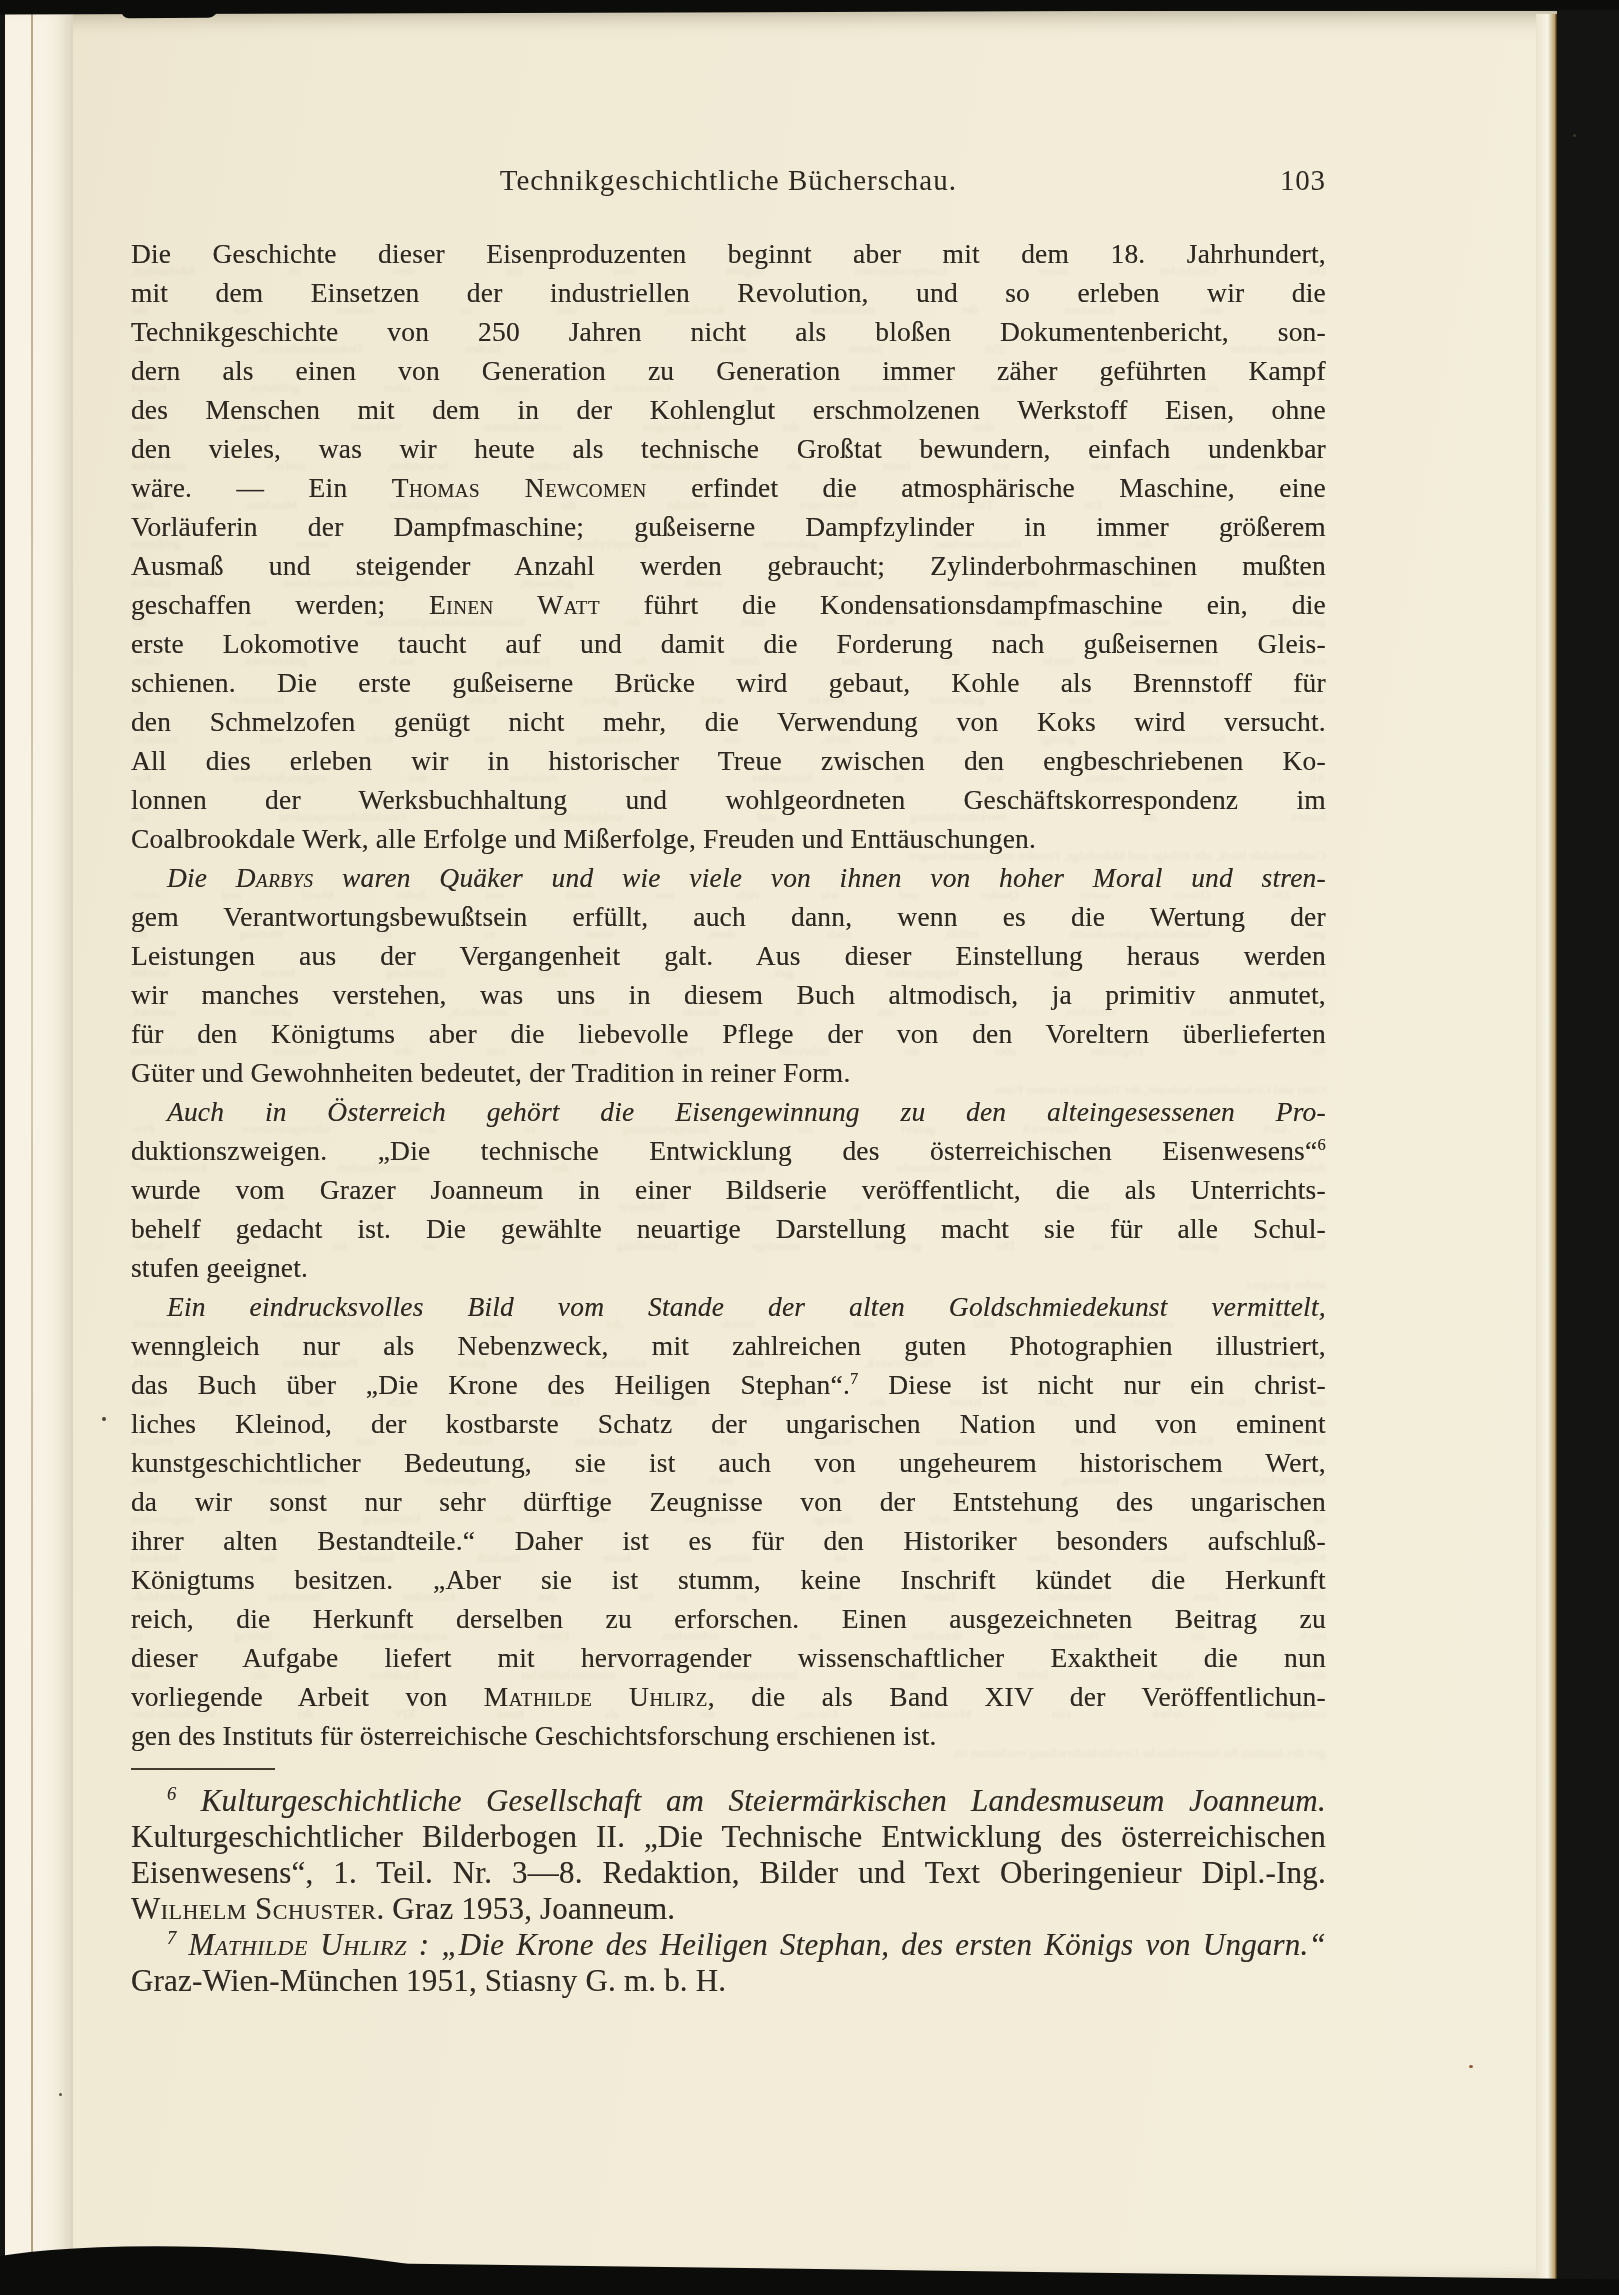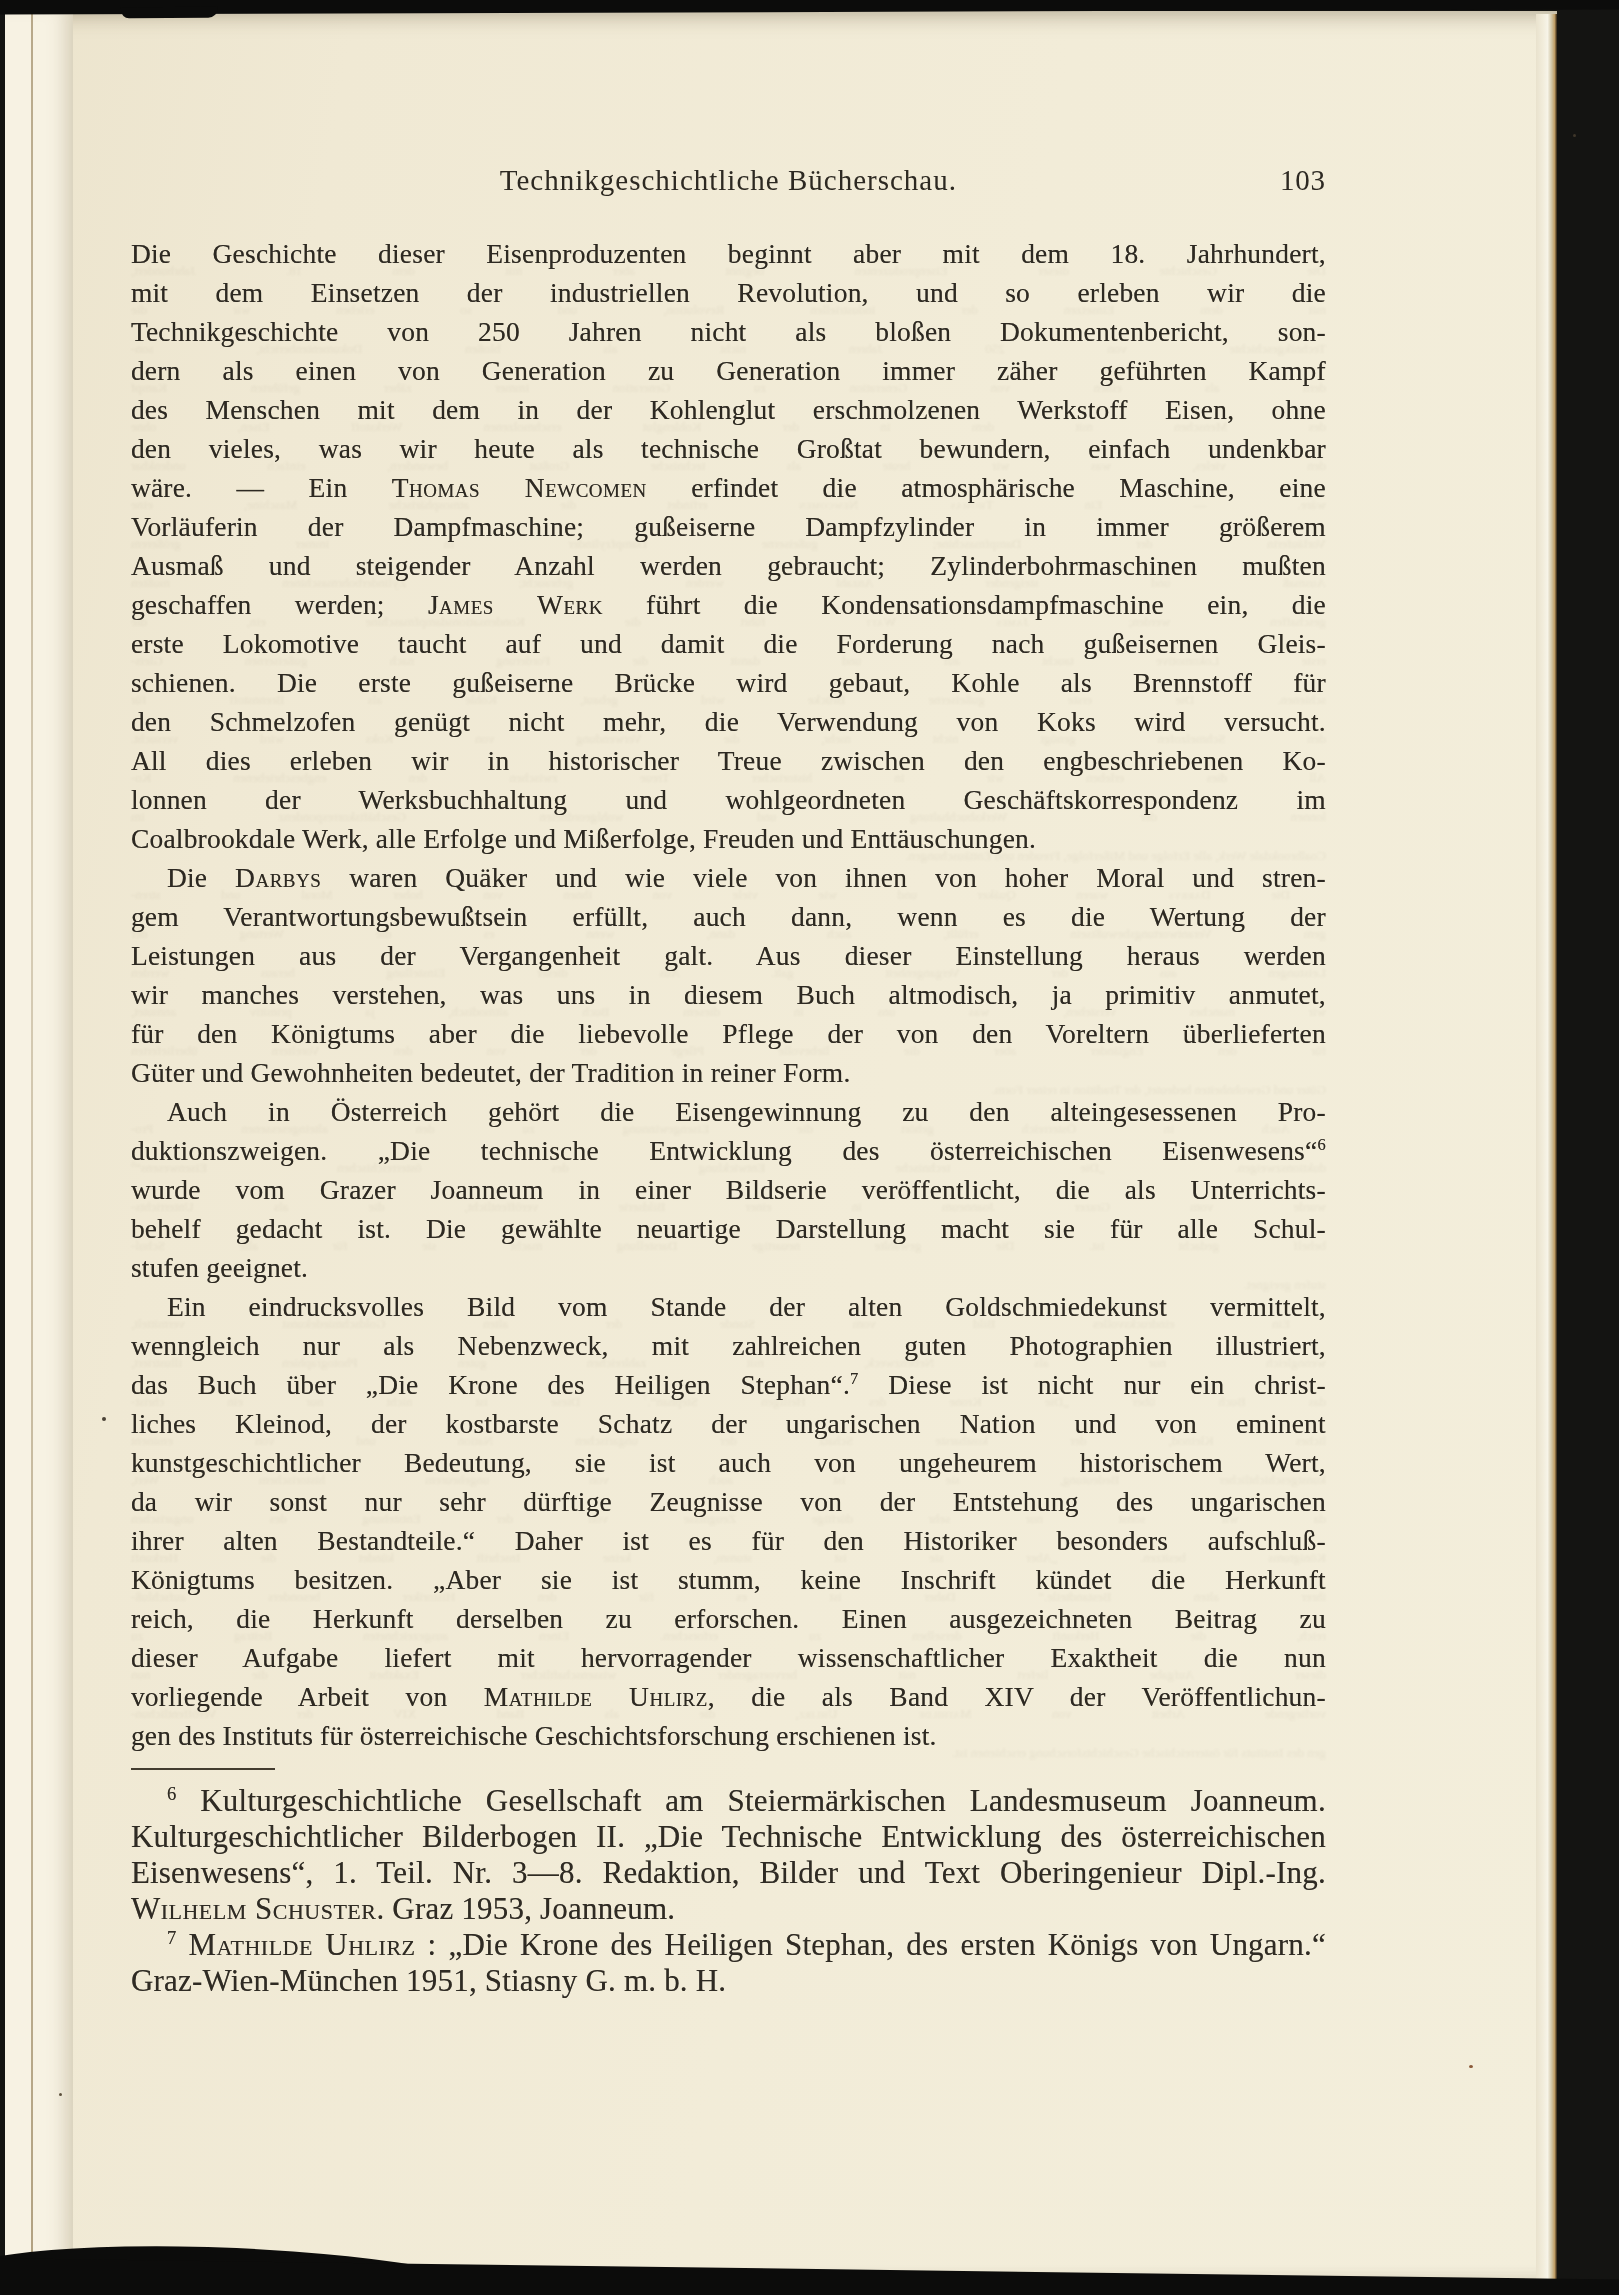--- a/index.html
+++ b/index.html
@@ -66,21 +66,21 @@
     font-size:27.5px;color:#2d2922;letter-spacing:0.2px;
     text-shadow:0 0 0.5px rgba(45,40,30,.55);
     z-index:3;
   }
   .line{
     line-height:39px;
     text-align:justify;
     text-align-last:justify;
   }
   .line.last{text-align-last:left;}
-  .para.indent .line:first-child{text-indent:36px;}
+  .para.indent .line:first-child{text-indent:36px;font-style:italic;}
   .sc{font-variant:small-caps;letter-spacing:0.5px;}
   sup{font-size:.6em;vertical-align:super;line-height:0;}
   
   .fnrule{
     position:absolute;left:126px;top:1757px;width:144px;height:2.4px;
     background:#433c2f;z-index:3;
   }
   .footnotes{
     position:absolute;left:126px;top:1772px;width:1195px;
     font-size:31px;color:#2f2b24;letter-spacing:0.2px;
@@ -123,21 +123,21 @@
       <div class="para">
         <div class="line">Die Geschichte dieser Eisenproduzenten beginnt aber mit dem 18. Jahrhundert,</div>
         <div class="line">mit dem Einsetzen der industriellen Revolution, und so erleben wir die</div>
         <div class="line">Technikgeschichte von 250 Jahren nicht als bloßen Dokumentenbericht, son-</div>
         <div class="line">dern als einen von Generation zu Generation immer zäher geführten Kampf</div>
         <div class="line">des Menschen mit dem in der Kohlenglut erschmolzenen Werkstoff Eisen, ohne</div>
         <div class="line">den vieles, was wir heute als technische Großtat bewundern, einfach undenkbar</div>
         <div class="line">wäre. — Ein <span class="sc">Thomas Newcomen</span> erfindet die atmosphärische Maschine, eine</div>
         <div class="line">Vorläuferin der Dampfmaschine; gußeiserne Dampfzylinder in immer größerem</div>
         <div class="line">Ausmaß und steigender Anzahl werden gebraucht; Zylinderbohrmaschinen mußten</div>
-        <div class="line">geschaffen werden; <span class="sc">James Werk</span> führt die Kondensationsdampfmaschine ein, die</div>
+        <div class="line">geschaffen werden; <span class="sc">Einen Watt</span> führt die Kondensationsdampfmaschine ein, die</div>
         <div class="line">erste Lokomotive taucht auf und damit die Forderung nach gußeisernen Gleis-</div>
         <div class="line">schienen. Die erste gußeiserne Brücke wird gebaut, Kohle als Brennstoff für</div>
         <div class="line">den Schmelzofen genügt nicht mehr, die Verwendung von Koks wird versucht.</div>
         <div class="line">All dies erleben wir in historischer Treue zwischen den engbeschriebenen Ko-</div>
         <div class="line">lonnen der Werksbuchhaltung und wohlgeordneten Geschäftskorrespondenz im</div>
         <div class="line last">Coalbrookdale Werk, alle Erfolge und Mißerfolge, Freuden und Enttäuschungen.</div>
       </div>
       <div class="para indent">
         <div class="line">Die <span class="sc">Darbys</span> waren Quäker und wie viele von ihnen von hoher Moral und stren-</div>
         <div class="line">gem Verantwortungsbewußtsein erfüllt, auch dann, wenn es die Wertung der</div>

